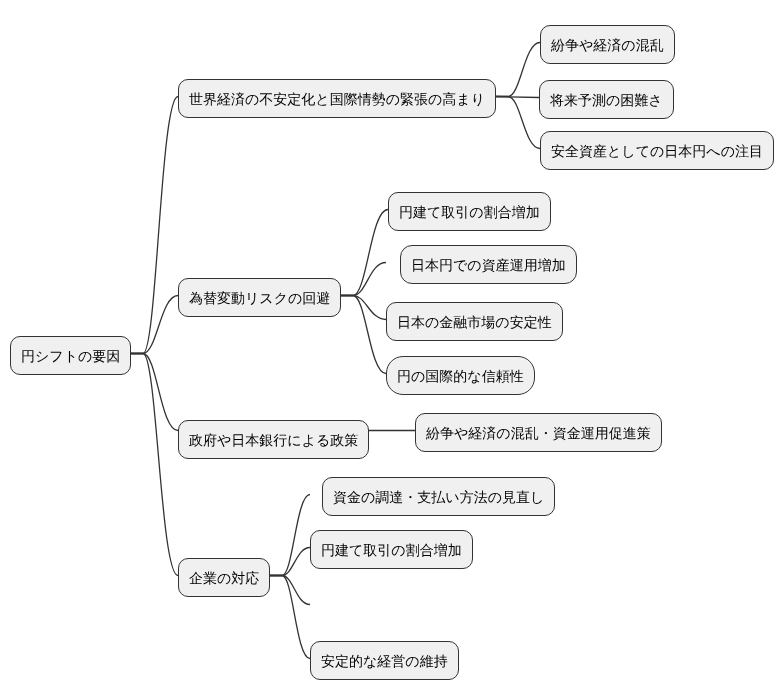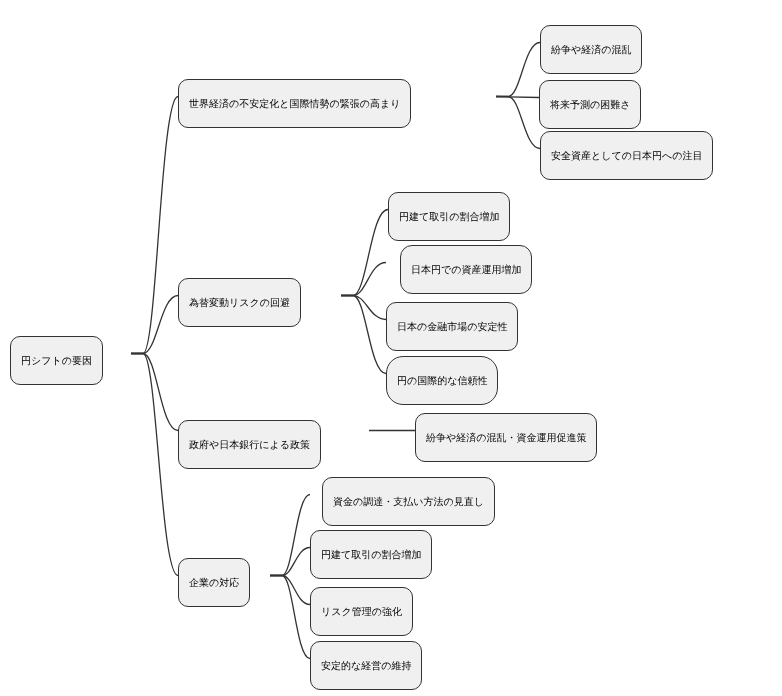--- a/index.html
+++ b/index.html
@@ -24,29 +24,29 @@
     pointer-events: none;
   }
   #edges path {
     fill: none;
     stroke: var(--line, #333333);
     stroke-width: 1.3;
   }
   .node {
     position: absolute;
     box-sizing: border-box;
-    height: 49px;
+    height: 39px;
     display: flex;
     align-items: center;
     justify-content: center;
     padding: 0 10px;
     background: var(--node-fill, #f0f0f0);
     border: 1.4px solid var(--node-border, #333333);
     border-radius: 10px;
-    font-size: 10px;
+    font-size: 14px;
     line-height: 1;
     color: var(--text, #000000);
     white-space: nowrap;
   }
 </style>
 </head>
 <body>
 
 <div class="canvas" style="--bg: #ffffff; --node-fill: #f0f0f0; --node-border: #333333; --line: #333333; --text: #000000;">
 
@@ -82,16 +82,15 @@
 
   <div class="node" id="n-l1-0" style="left:388px; top:192px;">円建て取引の割合増加</div>
   <div class="node" id="n-l1-1" style="left:400px; top:245px;border-radius:12px;">日本円での資産運用増加</div>
   <div class="node" id="n-l1-2" style="left:386px; top:302px;">日本の金融市場の安定性</div>
   <div class="node" id="n-l1-3" style="left:386px; top:356px;border-radius:17px;">円の国際的な信頼性</div>
 
   <div class="node" id="n-l2-0" style="left:415px; top:413px;">紛争や経済の混乱・資金運用促進策</div>
 
   <div class="node" id="n-l3-0" style="left:322px; top:477px;">資金の調達・支払い方法の見直し</div>
   <div class="node" id="n-l3-1" style="left:310px; top:530px;">円建て取引の割合増加</div>
-  <div class="node" id="n-l3-2" style="left:310px; top:587px;">リスク管理の強化</div>
   <div class="node" id="n-l3-3" style="left:310px; top:641px;">安定的な経営の維持</div>
 
 </div>
 
 </body></html>

